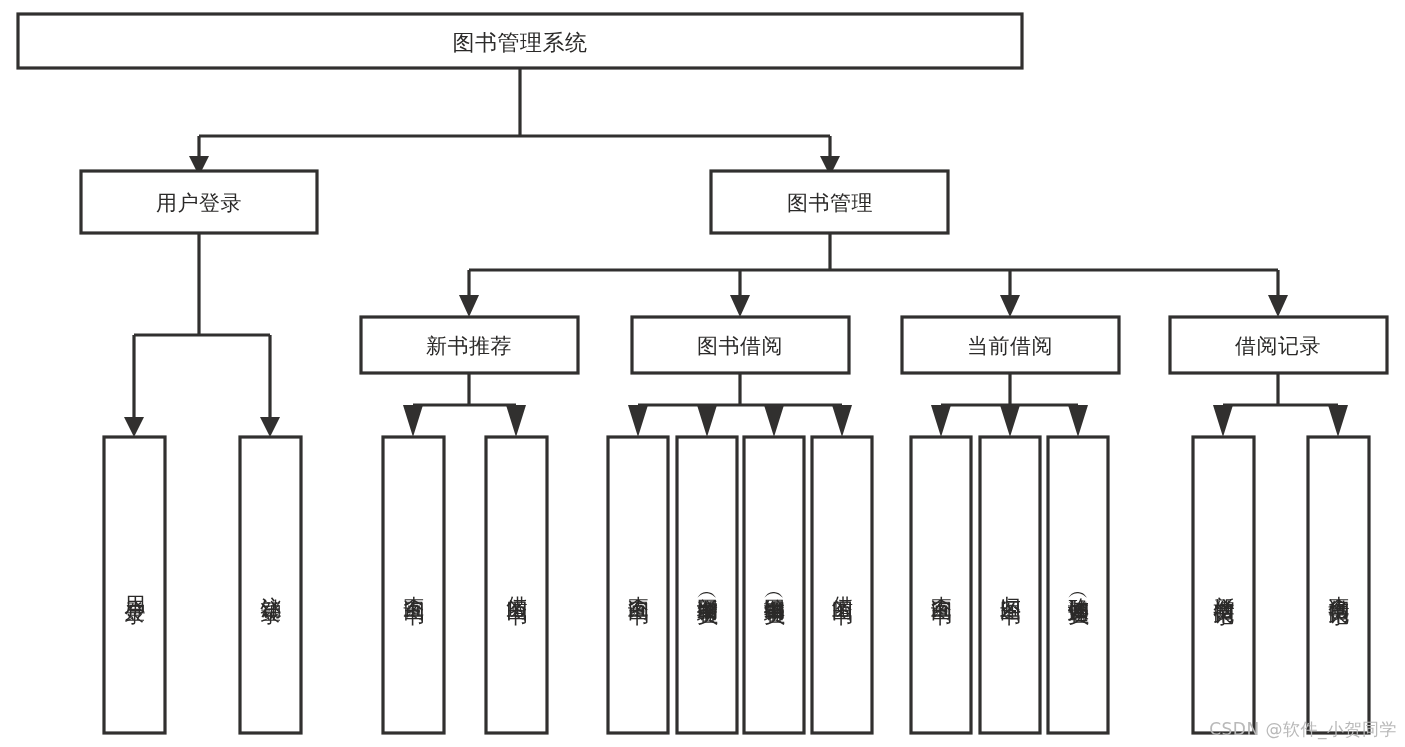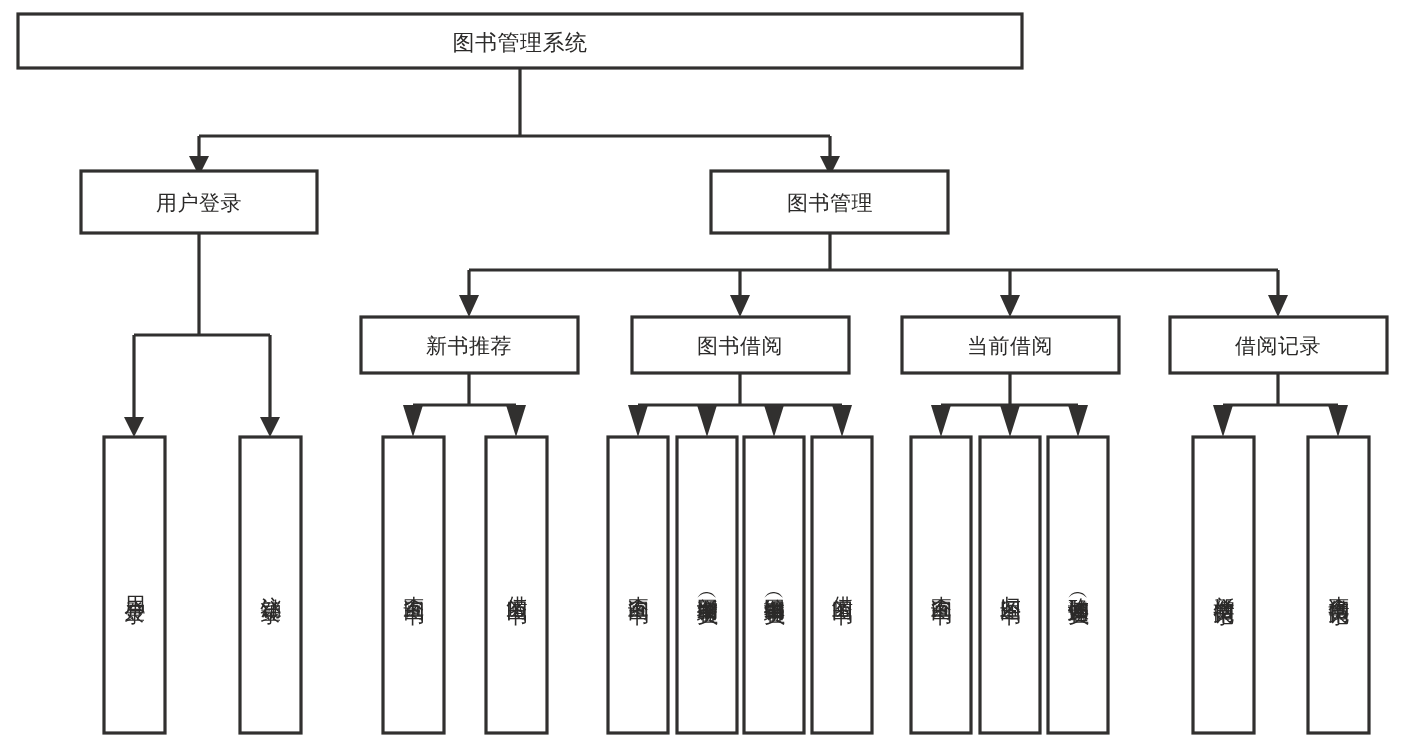--- a/index.html
+++ b/index.html
@@ -198,13 +198,14 @@
   <div class="vlabel" style="left:744px; top:437px; width:60px; height:296px; letter-spacing:1px;">编辑图书（管理员）</div>
   <div class="vlabel" style="left:812px; top:437px; width:60px; height:296px;">借阅图书</div>
 
   <div class="vlabel" style="left:911px; top:437px; width:60px; height:296px;">查询图书</div>
   <div class="vlabel" style="left:980px; top:437px; width:60px; height:296px;">归还图书</div>
   <div class="vlabel" style="left:1048px; top:437px; width:60px; height:296px; letter-spacing:1px;">确认归还（管理员）</div>
 
   <div class="vlabel" style="left:1193px; top:437px; width:61px; height:296px; letter-spacing:2px;">新增借阅记录</div>
   <div class="vlabel" style="left:1308px; top:437px; width:61px; height:296px; letter-spacing:2px;">查询借阅记录</div>
 
+  <div id="watermark">CSDN @软件_小贺同学</div>
 </div>
 
 </body></html>

